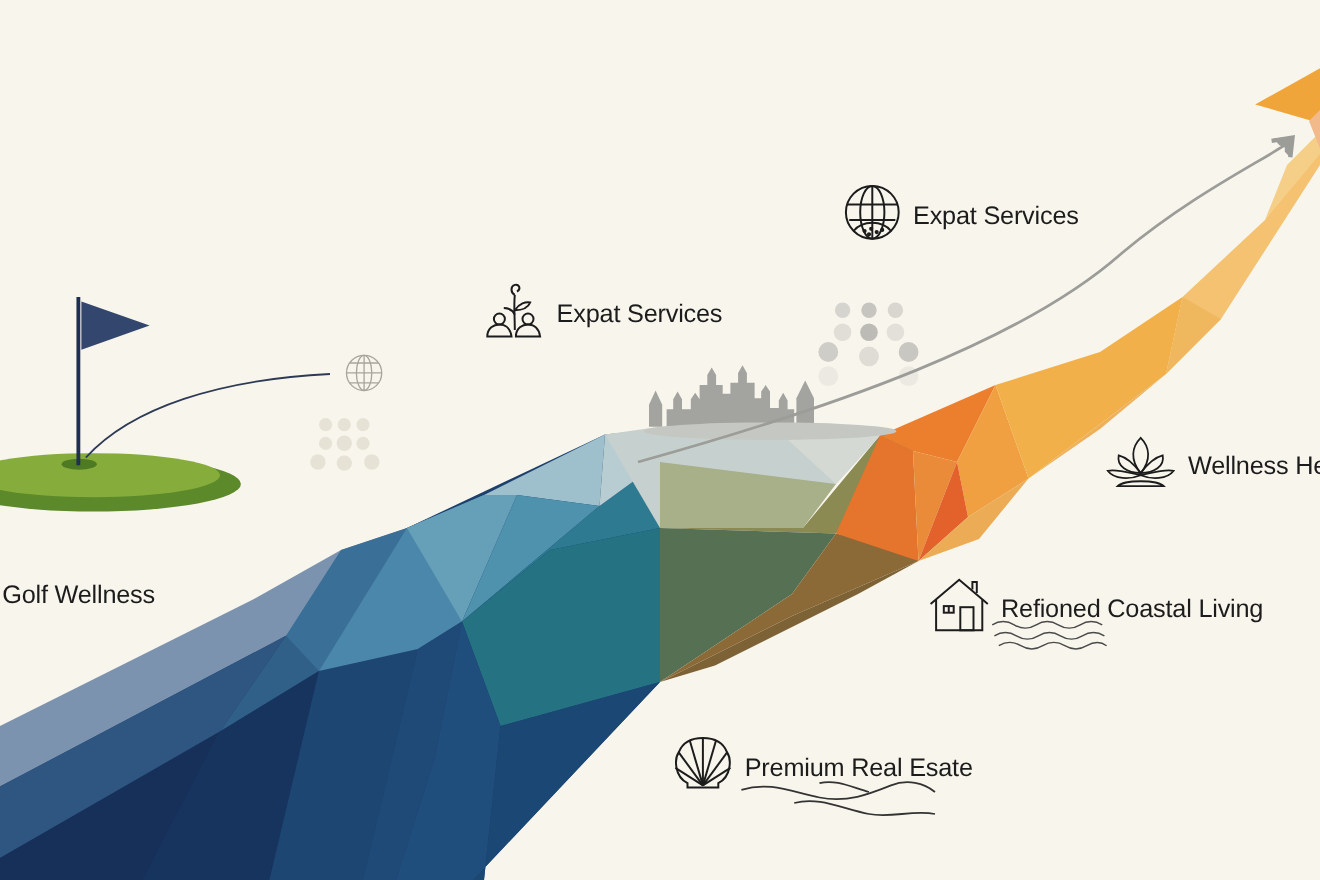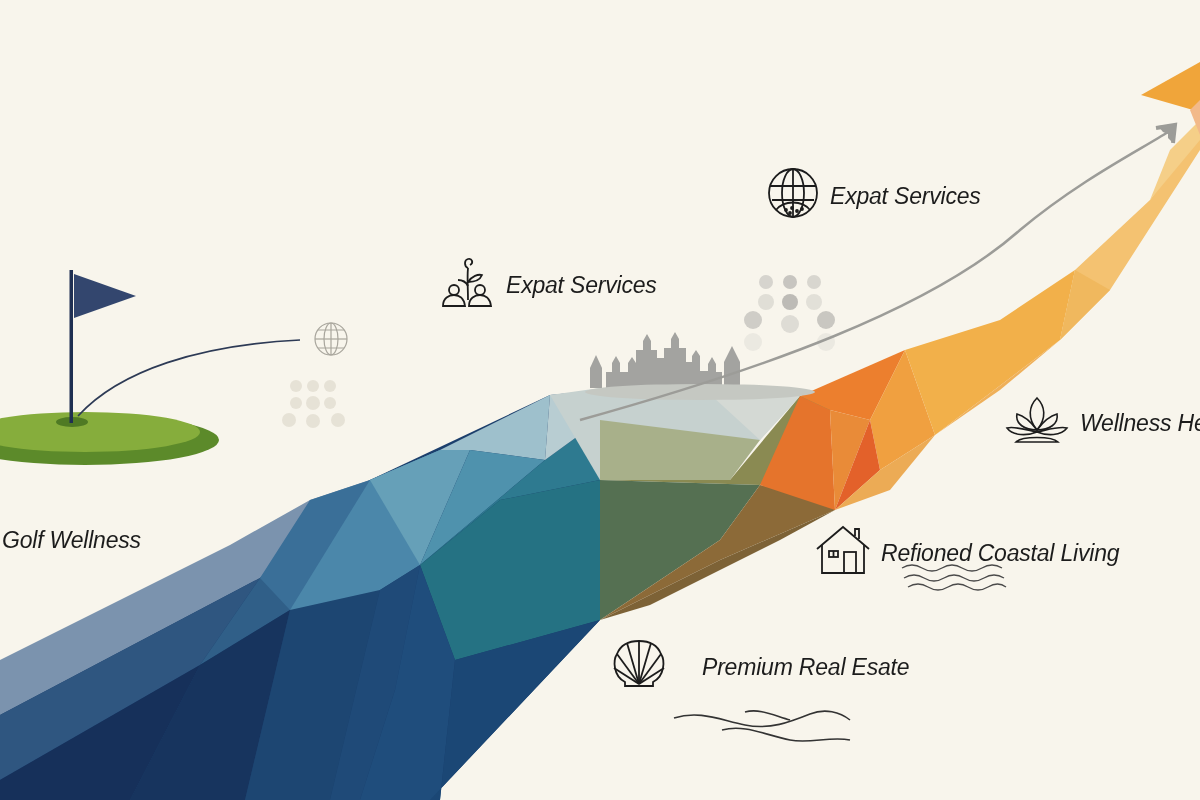--- a/index.html
+++ b/index.html
@@ -12,21 +12,21 @@
     #stage { position: absolute; left: 0; top: 0; width: 1200px; height: 800px; }
     .label {
       position: absolute;
       display: flex; align-items: center;
       color: #1c1c1c;
       font-size: 23px;
       white-space: nowrap;
       letter-spacing: -0.2px;
     }
     .label .icon { display: inline-block; margin-right: 10px; }
-    .label .text { display: inline-block; font-style: italic; }
+    .label .text { display: inline-block; }
   </style>
 </head>
 <body>
 
 <svg id="stage" viewBox="0 0 1200 800" xmlns="http://www.w3.org/2000/svg">
 
   <g>
     <ellipse cx="85" cy="440" rx="134" ry="25" fill="#5c8a2a"></ellipse>
     <ellipse cx="85" cy="432" rx="115" ry="20" fill="#86ad3c"></ellipse>
     <ellipse cx="72" cy="422" rx="16" ry="5" fill="#4f7a24"></ellipse>
@@ -187,35 +187,35 @@
       <path d="M33,34 c-6,-8 -12,-14 -20,-16 c-2,10 8,16 20,16 z"></path>
       <path d="M33,34 c6,-8 12,-14 20,-16 c2,10 -8,16 -20,16 z"></path>
       <path d="M33,36 c-10,-2 -22,-6 -30,-4 c6,8 20,8 30,4 z"></path>
       <path d="M33,36 c10,-2 22,-6 30,-4 c-6,8 -20,8 -30,4 z"></path>
       <path d="M12,46 c6,-6 36,-6 42,0 z"></path>
     </svg>
   </span>
   <span class="text">Wellness He</span>
 </div>
 
-<div class="label" style="left:815px; top:525px;text-align:center;">
+<div class="label" style="left:844px; top:525px;text-align:center;">
   <span class="icon">
     <svg width="56" height="50" viewBox="0 0 56 50" fill="none" stroke="#1c1c1c" stroke-width="1.8">
       <path d="M2,24 L28,2 L54,24"></path>
       <path d="M7,20 L7,48 L49,48 L49,20"></path>
       <path d="M40,11 L40,4 L44,4 L44,14"></path>
       <rect x="14" y="26" width="9" height="6"></rect>
       <line x1="18.5" y1="26" x2="18.5" y2="32"></line>
       <rect x="29" y="27" width="12" height="21"></rect>
     </svg>
   </span>
   <span class="text">Refioned Coastal Living</span>
 </div>
 
-<div class="label" style="left:611px; top:638px;gap:25px;">
+<div class="label" style="left:611px; top:668px;">
   <span class="icon">
     <svg width="56" height="52" viewBox="0 0 56 52" fill="none" stroke="#1c1c1c" stroke-width="1.8">
       <path d="M14,48 L14,44 C 2,38 2,22 6,16 C 10,6 18,3 28,3 C 38,3 46,6 50,16 C 54,22 54,38 42,44 L42,48 Z"></path>
       <path d="M28,46 L28,3"></path>
       <path d="M28,46 L16,5"></path>
       <path d="M28,46 L40,5"></path>
       <path d="M28,46 L6,16"></path>
       <path d="M28,46 L50,16"></path>
       <path d="M28,46 L3,30"></path>
       <path d="M28,46 L53,30"></path>

